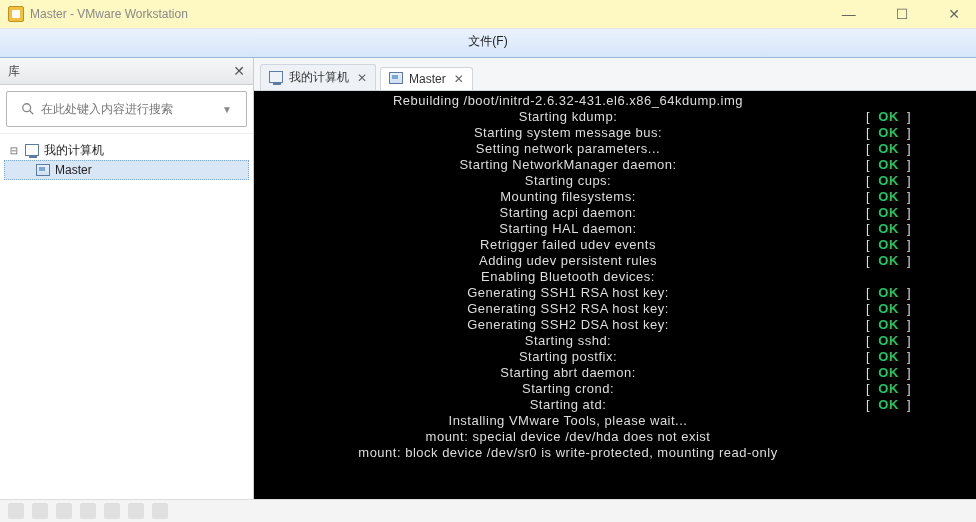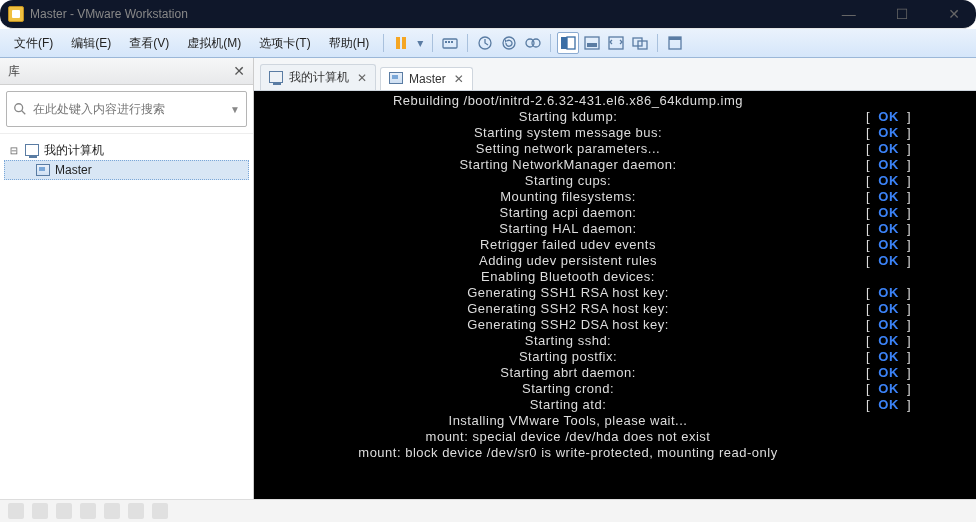--- a/index.html
+++ b/index.html
@@ -1,36 +1,36 @@
 <!DOCTYPE html>
 <html><head>
 <meta charset="utf-8">
 <style>
 * { margin: 0; padding: 0; box-sizing: border-box; font-family: "Microsoft YaHei", Tahoma, sans-serif; }
 body { width: 976px; height: 522px; display: flex; flex-direction: column; background: #fff; font-size: 12px; overflow: hidden; }
-.titlebar { height: 29px; background: #0f172a; display: flex; align-items: center; padding: 0 8px; color: #888; border-bottom: 1px solid #e5e5e5; border-radius: 13px; }
+.titlebar { height: 29px; background: #fef9c3; display: flex; align-items: center; padding: 0 8px; color: #888; border-bottom: 1px solid #e5e5e5; }
 .titlebar .logo { width: 16px; height: 16px; background: #f0c040; border: 1px solid #c09020; border-radius: 2px; margin-right: 6px; display: flex; align-items: center; justify-content: center; }
 .titlebar .logo::after { content: ""; width: 8px; height: 8px; background: #fff; border-radius: 1px; }
 .titlebar .title { flex: 1; font-size: 12px; }
 .titlebar .winbtns { display: flex; gap: 24px; color: #666; }
 .titlebar .winbtns span { cursor: pointer; font-size: 14px; line-height: 1; padding: 4px 8px; }
 
-.menubar { height: 29px; background: linear-gradient(#eaf2fc, #d5e6fa); border-bottom: 1px solid #9bb7d8; display: flex; align-items: center; padding: 0 6px; gap: 2px; }
+.menubar { height: 29px; background: linear-gradient(#eaf2fc, #d5e6fa); border-bottom: 1px solid #9bb7d8; display: flex; align-items: center; padding: 0 6px; gap: 2px; flex-direction: column; }
 .menubar .menuitem { padding: 4px 8px; color: #222; font-size: 12px; cursor: pointer; }
 .menubar .sep { width: 1px; height: 18px; background: #a9c1dd; margin: 0 4px; }
 .menubar .icon-btn { width: 22px; height: 22px; display: inline-flex; align-items: center; justify-content: center; cursor: pointer; border-radius: 2px; }
 .menubar .icon-btn svg, .menubar .icon-btn .g { width: 16px; height: 16px; }
 .menubar .icon-btn.active { background: #fff; border: 1px solid #8babd1; }
 
 .body-row { flex: 1; display: flex; min-height: 0; }
 .sidebar { width: 254px; display: flex; flex-direction: column; border-right: 1px solid #ccc; }
 .sidebar-header { height: 27px; background: linear-gradient(#f6f7f8,#e8e9eb); border-bottom: 1px solid #d0d0d0; display: flex; align-items: center; padding: 0 8px; color: #444; font-size: 12px; justify-content: space-between; }
 .sidebar-header .close { font-size: 14px; color: #555; cursor: pointer; }
 .search-wrap { padding: 6px; border-bottom: 1px solid #eee; }
-.search { display: flex; align-items: center; border: 1px solid #b5b5b5; border-radius: 2px; height: 36px; padding: 0 6px; background: #fff; }
+.search { display: flex; align-items: center; border: 1px solid #b5b5b5; border-radius: 2px; height: 36px; padding: 0 14px; background: #fff; }
 .search svg { width: 14px; height: 14px; fill: #888; margin-right: 6px; }
 .search input { border: none; outline: none; flex: 1; font-size: 12px; color: #333; }
 .search .dd { color: #888; font-size: 10px; }
 .tree { flex: 1; padding: 6px 4px; overflow: auto; font-size: 12px; color: #222; }
 .tree-row { display: flex; align-items: center; height: 20px; gap: 4px; cursor: pointer; padding-right: 4px; }
 .tree-row.sel { background: #d8e6f5; border: 1px dotted #7aa7d8; }
 .tree-row .tw { width: 12px; text-align: center; color: #666; font-size: 10px; }
 .tree-row .ic { width: 16px; height: 16px; display: inline-flex; align-items: center; justify-content: center; }
 .tree-row .lbl { white-space: nowrap; }
 .depth1 { padding-left: 4px; }
@@ -40,21 +40,21 @@
 .tabs { height: 33px; padding: 6px 6px 0 6px; display: flex; gap: 4px; align-items: flex-end; border-bottom: 1px solid #cfd6de; background: #f4f6f8; }
 .tab { display: flex; align-items: center; gap: 6px; padding: 4px 8px; border: 1px solid #cfd6de; border-bottom: none; border-radius: 3px 3px 0 0; font-size: 12px; color: #333; background: #eef2f6; cursor: pointer; }
 .tab.active { background: #fff; }
 .tab .ic { width: 14px; height: 14px; }
 .tab .close { color: #666; font-size: 12px; margin-left: 2px; }
 
 .terminal { flex: 1; background: #000; color: #ddd; font-family: "Consolas","Courier New",monospace; font-size: 13px; line-height: 16px; padding: 2px 0 2px 0; overflow: hidden; white-space: pre; letter-spacing: 0.5px; }
 .terminal .row { display: flex; }
 .terminal .msg { flex: 1; padding-left: 16px; overflow: hidden; text-overflow: clip; text-align: center; }
 .terminal .stat { width: 110px; text-align: left; }
-.terminal .ok { color: #3b82f6; font-weight: bold; }
+.terminal .ok { color: #22c55e; font-weight: bold; }
 .terminal .br { color: #ddd; }
 
 .statusbar { height: 23px; background: #f4f4f4; border-top: 1px solid #ddd; display: flex; align-items: center; padding: 0 8px; font-size: 12px; color: #555; justify-content: space-between; }
 .statusbar .right { display: flex; gap: 8px; }
 .statusbar .sicon { width: 16px; height: 16px; background: #e0e0e0; border-radius: 2px; }
 
 
 .mono-ic { width:14px; height:12px; border:1px solid #5a7ca3; display:inline-block; position:relative; }
 .mono-ic::after { content:""; position:absolute; bottom:-3px; left:3px; width:8px; height:2px; background:#5a7ca3; }
 .vm-ic { width:14px; height:12px; border:1px solid #5a7ca3; display:inline-block; background:linear-gradient(#e8f0fa,#cfe0f3); position:relative; }

